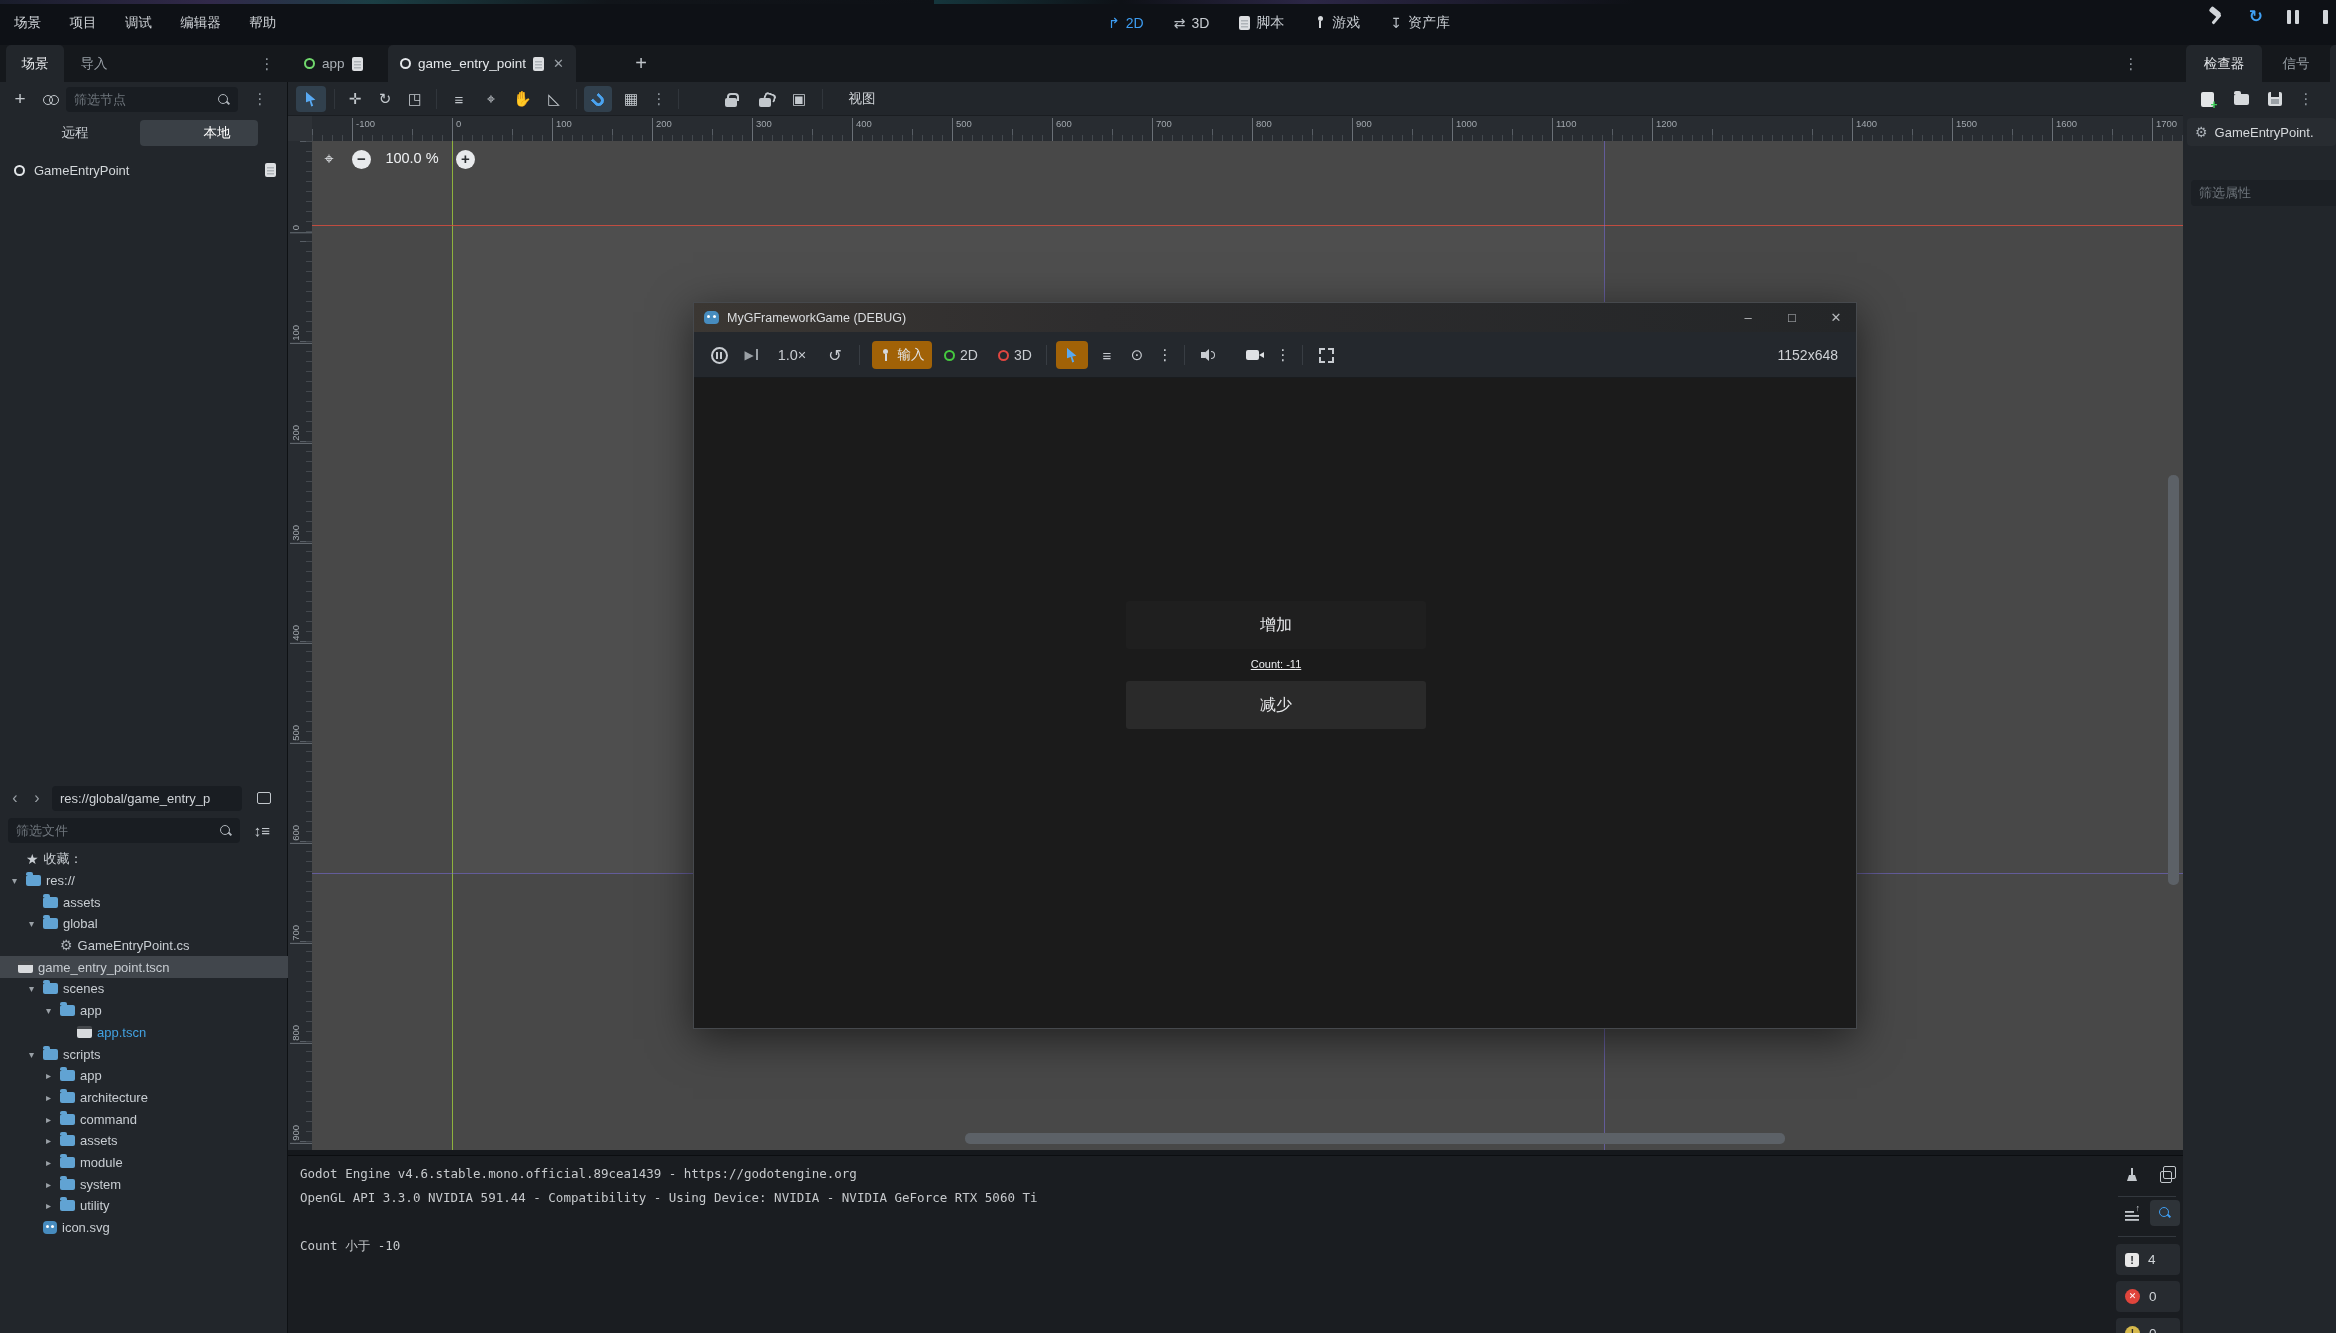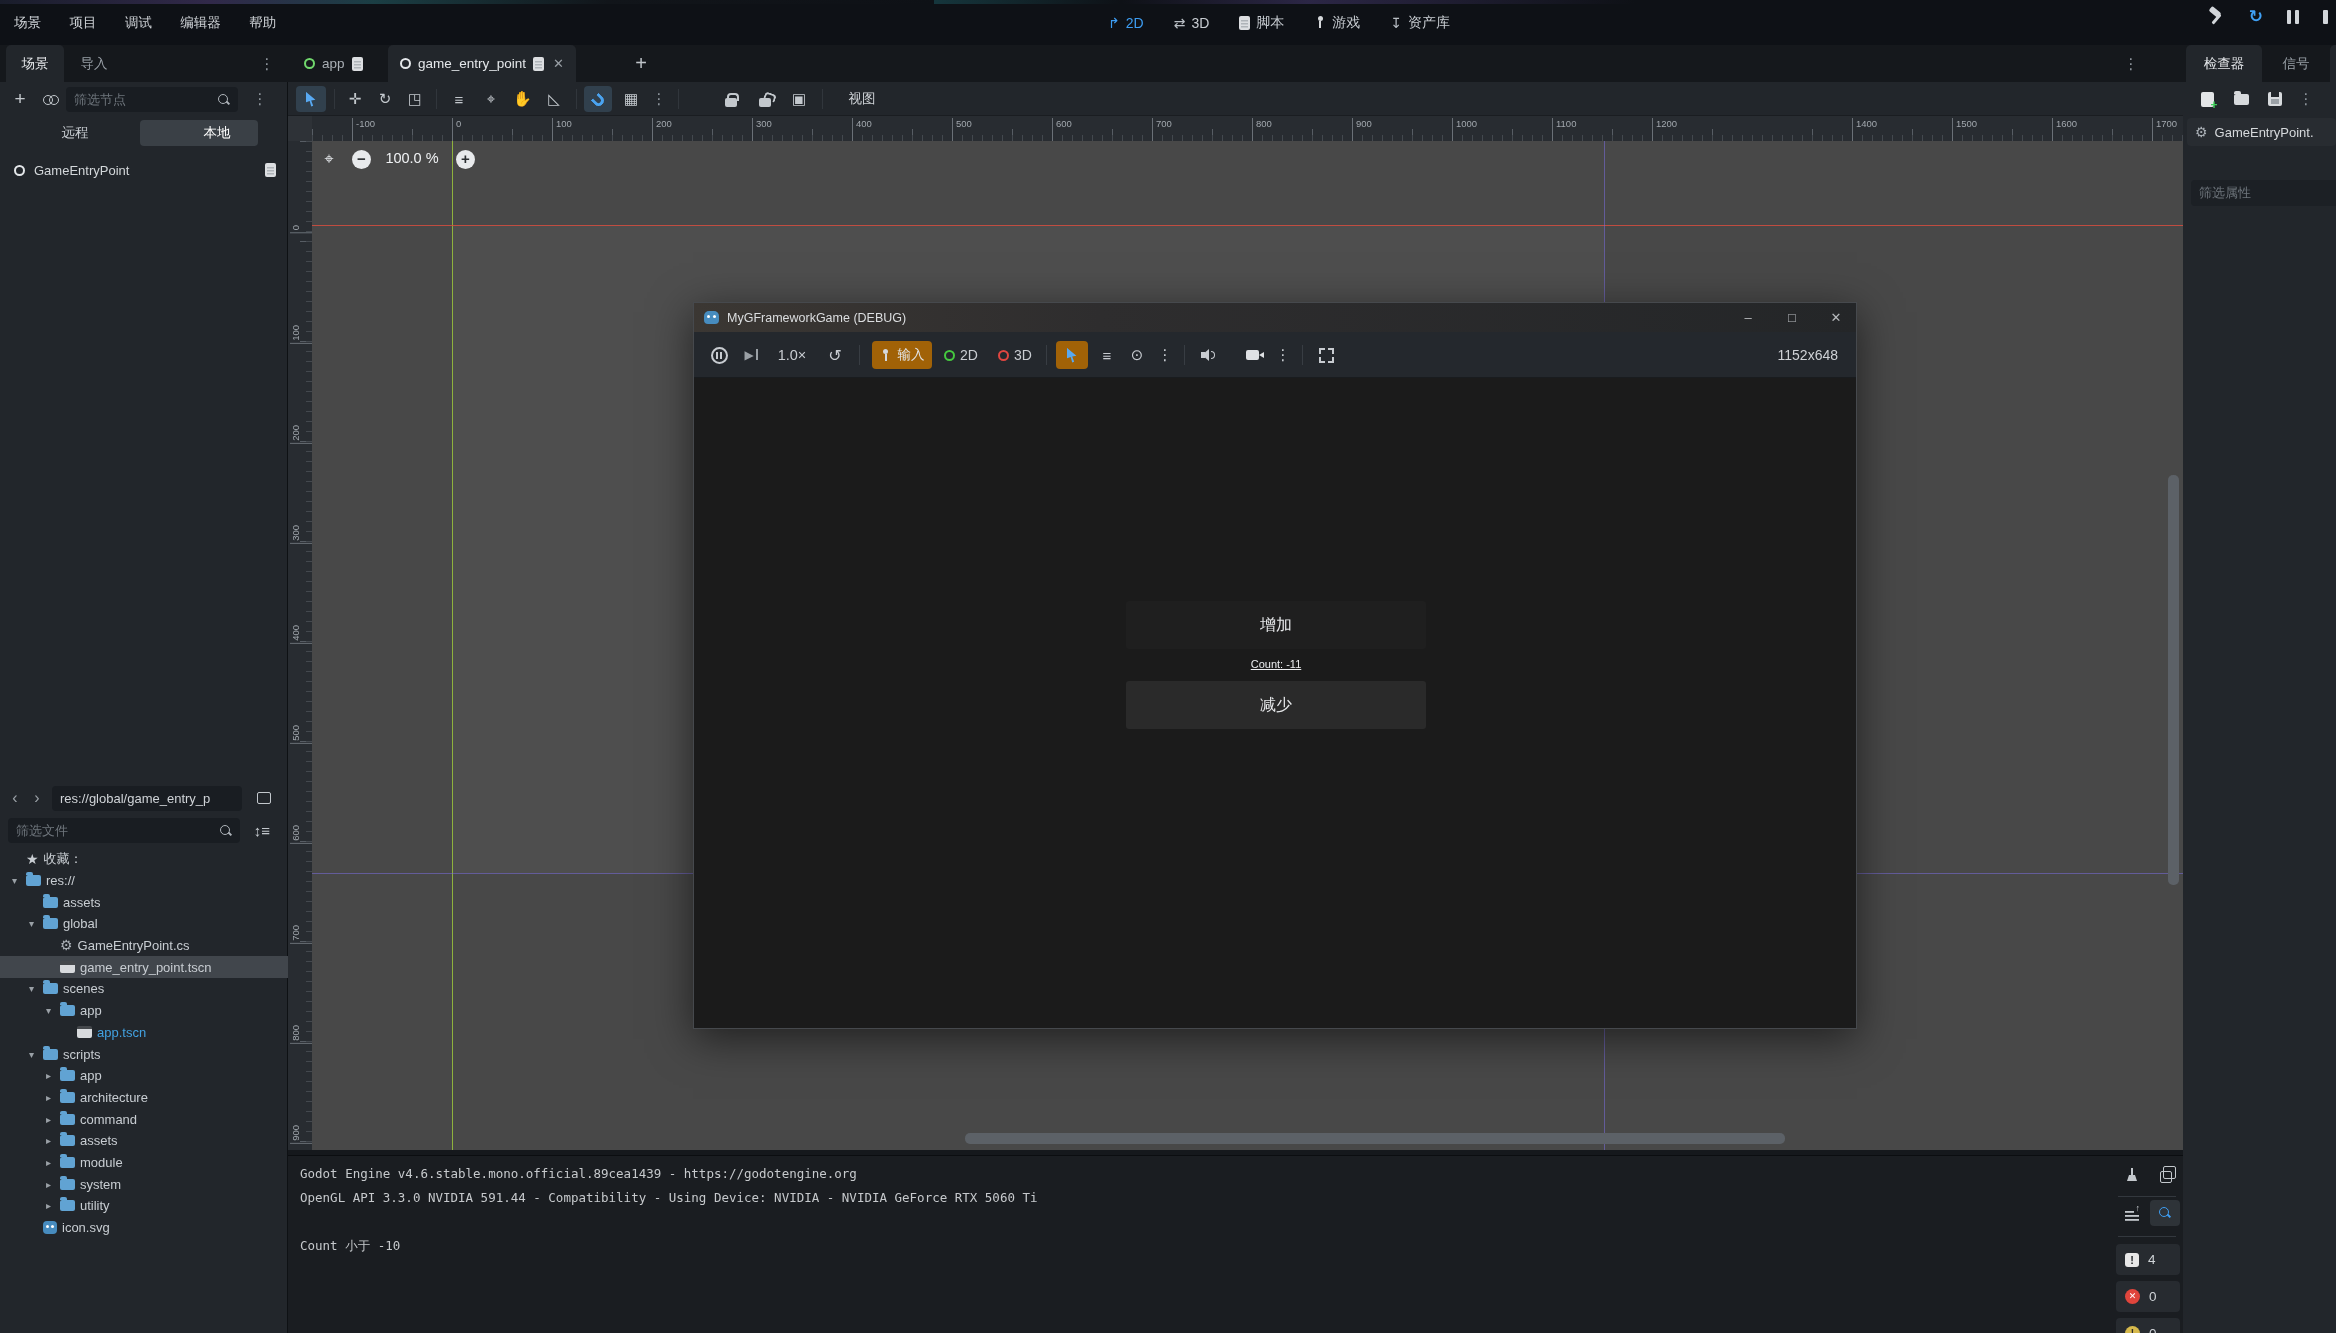--- a/index.html
+++ b/index.html
@@ -448,21 +448,21 @@
       <div class="fsrow" style="padding-left: 25px;">
         <span class="chev">▾</span>
         <span class="fi fi-folder"></span>
         <span class="nm">global</span>
       </div>
       <div class="fsrow" style="padding-left: 42px;">
         <span class="chev"></span>
         <span class="fi fi-cs">⚙</span>
         <span class="nm">GameEntryPoint.cs</span>
       </div>
-      <div class="fsrow sel" style="padding-left: 42px;">
+      <div class="fsrow sel" style="">
         <span class="chev"></span>
         <span class="fi fi-scene"></span>
         <span class="nm">game_entry_point.tscn</span>
       </div>
       <div class="fsrow" style="padding-left: 25px;">
         <span class="chev">▾</span>
         <span class="fi fi-folder"></span>
         <span class="nm">scenes</span>
       </div>
       <div class="fsrow" style="padding-left: 42px;">

